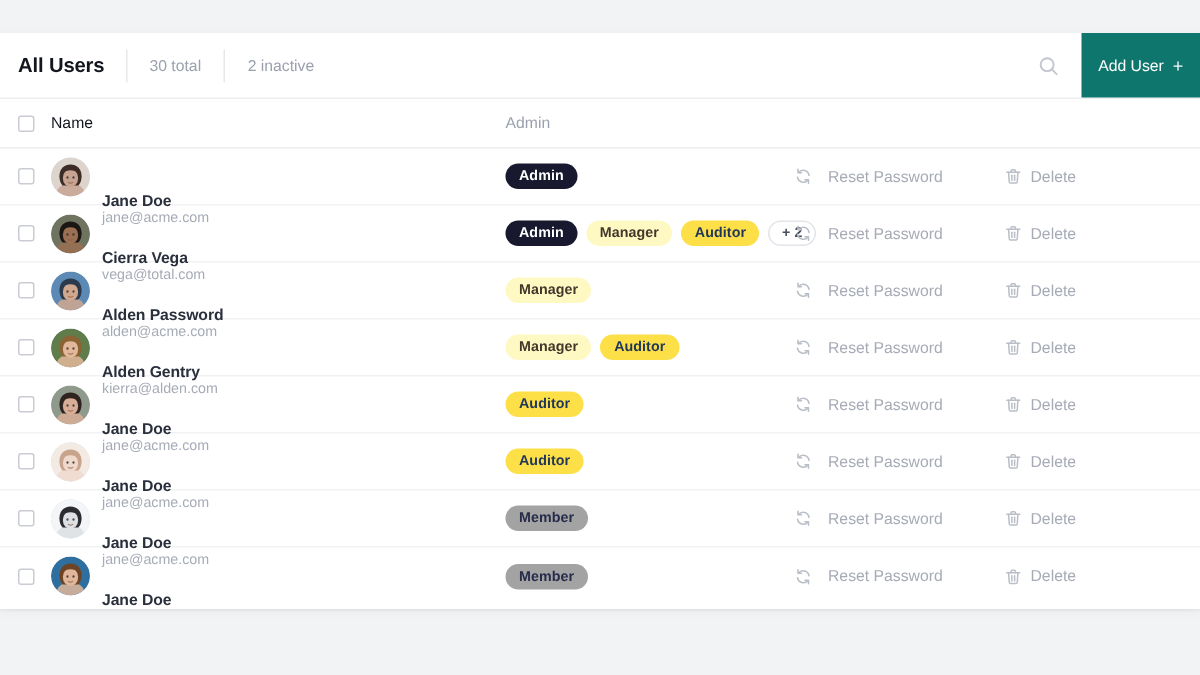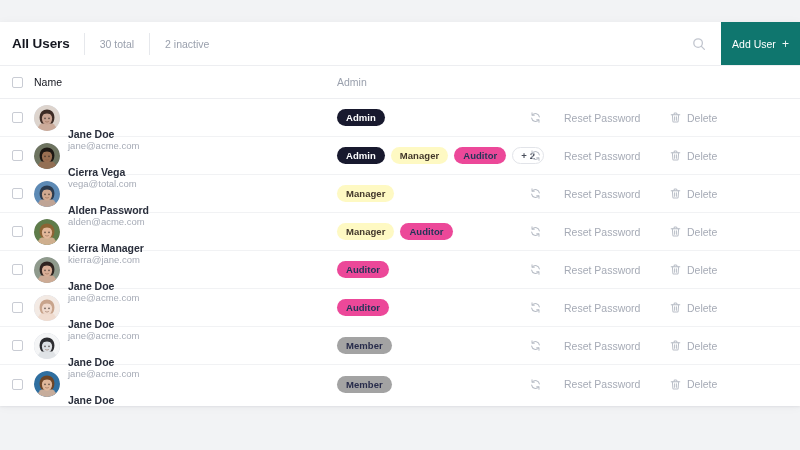--- a/index.html
+++ b/index.html
@@ -138,21 +138,21 @@
     display: flex;
     align-items: center;
     gap: 6px;
     min-width: 0;
   }
   .c-reset {
     width: 140px;
     flex: 0 0 140px;
     display: flex;
     align-items: center;
-    gap: 23px;
+    gap: 11px;
     cursor: pointer;
     text-align: center;
   }
   .c-delete {
     width: 130px;
     flex: 0 0 130px;
     display: flex;
     align-items: center;
     gap: 6px;
     cursor: pointer;
@@ -212,21 +212,21 @@
     padding: 0 9px;
     border-radius: 9px;
     font-size: 9.5px;
     font-weight: bold;
     white-space: nowrap;
     letter-spacing: 0.05px;
     cursor: pointer;
   }
   .badge-admin   { background: #18192e; color: #ffffff; }
   .badge-manager { background: #fef9c3; color: #42372a; }
-  .badge-auditor { background: #ec4899; color: #1f3658; }
+  .badge-auditor { background: #fde047; color: #1f3658; }
   .badge-member  { background: #a3a3a3; color: #272b4a; }
   .badge-more {
     background: #ffffff;
     color: #4a4f5c;
     border: 1px solid #e2e4e9;
     padding: 0 8px;
   }
 
   
   .act-label {
@@ -471,22 +471,22 @@
                 <path d="M5.6 12.5c0-5 3.3-7.9 7.4-7.9s7.4 2.9 7.4 7.9c0 3-1 5-2.2 6.1H7.8C6.6 17.5 5.6 15.5 5.6 12.5z" fill="#8c6434"></path>
                 <ellipse cx="13" cy="13.6" rx="5.1" ry="6.1" fill="#e3b89a"></ellipse>
                 <path d="M7.9 10.8c.6-3.4 2.6-5.4 5.1-5.4s4.5 2 5.1 5.4c-1.4-1.6-3-2.3-5.1-2.3s-3.7.7-5.1 2.3z" fill="#8c6434"></path>
                 <ellipse cx="11" cy="13.4" rx="0.72" ry="0.82" fill="#2e2722" opacity="0.8"></ellipse>
                 <ellipse cx="15" cy="13.4" rx="0.72" ry="0.82" fill="#2e2722" opacity="0.8"></ellipse>
                 <path d="M11.5 16.6c.9.6 2.1.6 3 0" stroke="#8a5f49" stroke-width="0.7" fill="none" stroke-linecap="round" opacity="0.75"></path>
               </g>
             </svg>
           </div>
           <div class="person">
-            <div class="p-name">Kierra Manager</div>
-            <div class="p-mail">kierra@jane.com</div>
+            <div class="p-name">Alden Gentry</div>
+            <div class="p-mail">kierra@alden.com</div>
           </div>
         </div>
         <div class="c-role">
           <span class="badge badge-manager">Manager</span>
           <span class="badge badge-auditor">Auditor</span>
         </div>
         <div class="c-reset">
           <span class="act-icon">
             <svg width="11" height="11" viewBox="0 0 12 12" fill="none" stroke="#b9bec7" stroke-width="1.15" stroke-linecap="round" stroke-linejoin="round">
               <path d="M10.2 5.3A4.3 4.3 0 0 0 2.6 3.3"></path>

